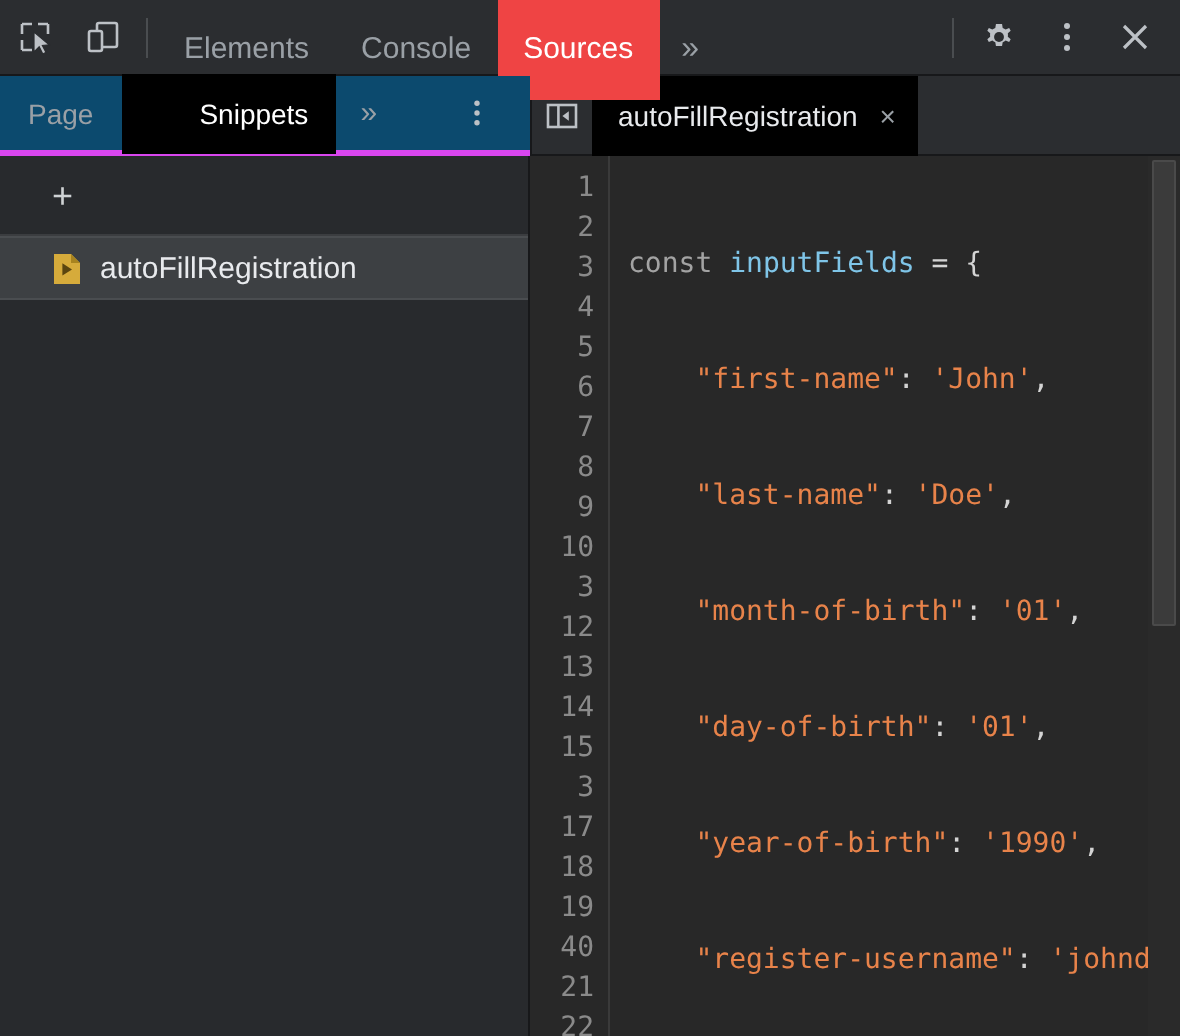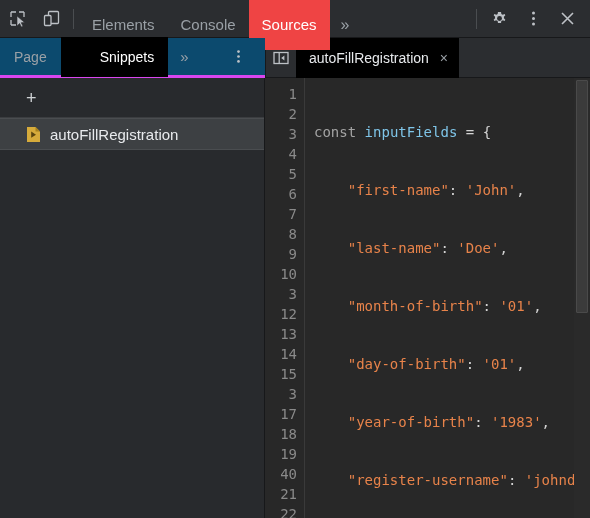--- a/index.html
+++ b/index.html
@@ -315,21 +315,21 @@
         <div class="ln">22</div>
 
       </div>
 
       <div class="code">
         <div class="line"><span class="kw">const</span> <span class="var">inputFields</span> <span class="opr">=</span> <span class="pln">{</span></div>
         <div class="line"><span class="prop">    "first-name"</span><span class="pln">: </span><span class="str">'John'</span><span class="pln">,</span></div>
         <div class="line"><span class="prop">    "last-name"</span><span class="pln">: </span><span class="str">'Doe'</span><span class="pln">,</span></div>
         <div class="line"><span class="prop">    "month-of-birth"</span><span class="pln">: </span><span class="str">'01'</span><span class="pln">,</span></div>
         <div class="line"><span class="prop">    "day-of-birth"</span><span class="pln">: </span><span class="str">'01'</span><span class="pln">,</span></div>
-        <div class="line"><span class="prop">    "year-of-birth"</span><span class="pln">: </span><span class="str">'1983'</span><span class="pln">,</span></div>
+        <div class="line"><span class="prop">    "year-of-birth"</span><span class="pln">: </span><span class="str">'1990'</span><span class="pln">,</span></div>
         <div class="line"><span class="prop">    "register-username"</span><span class="pln">: </span><span class="str">'johndoe'</span></div>
         
         
         
         
         
         
         
         
         

